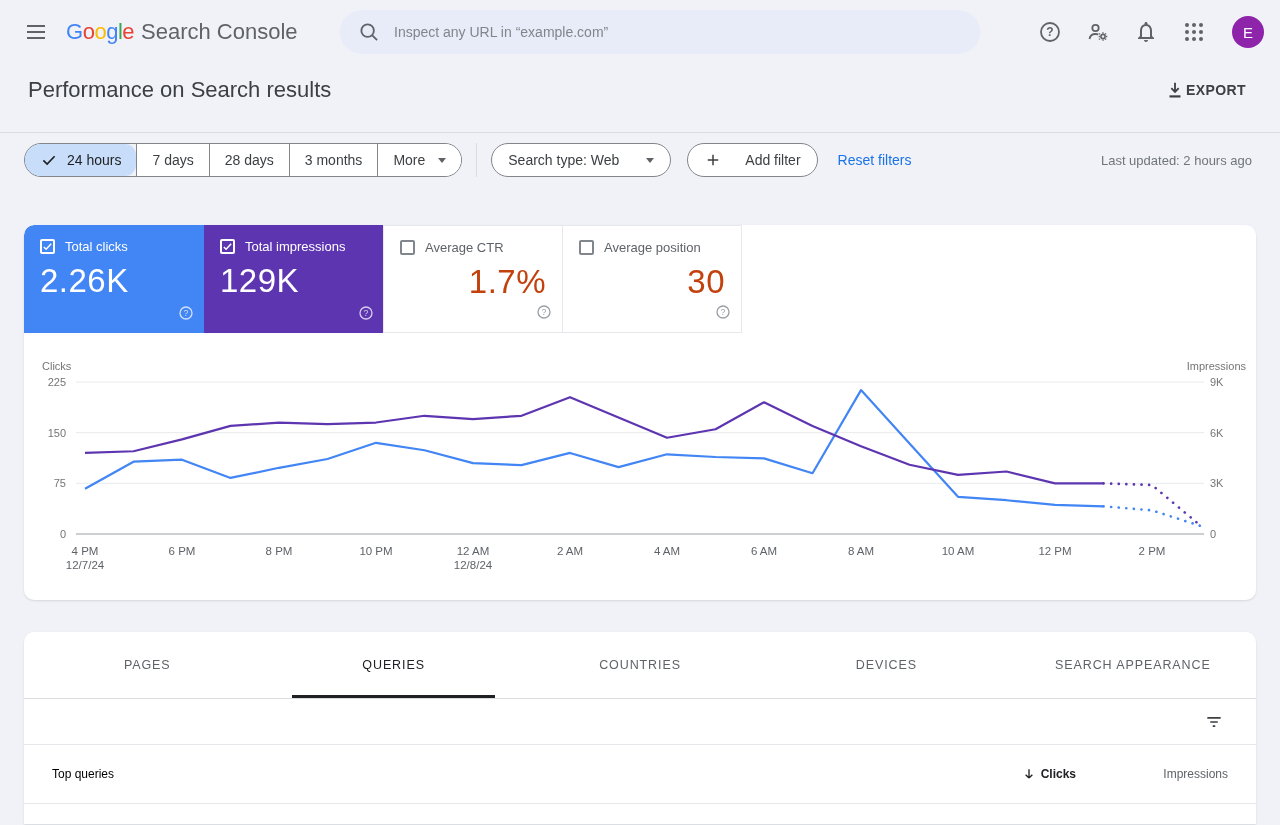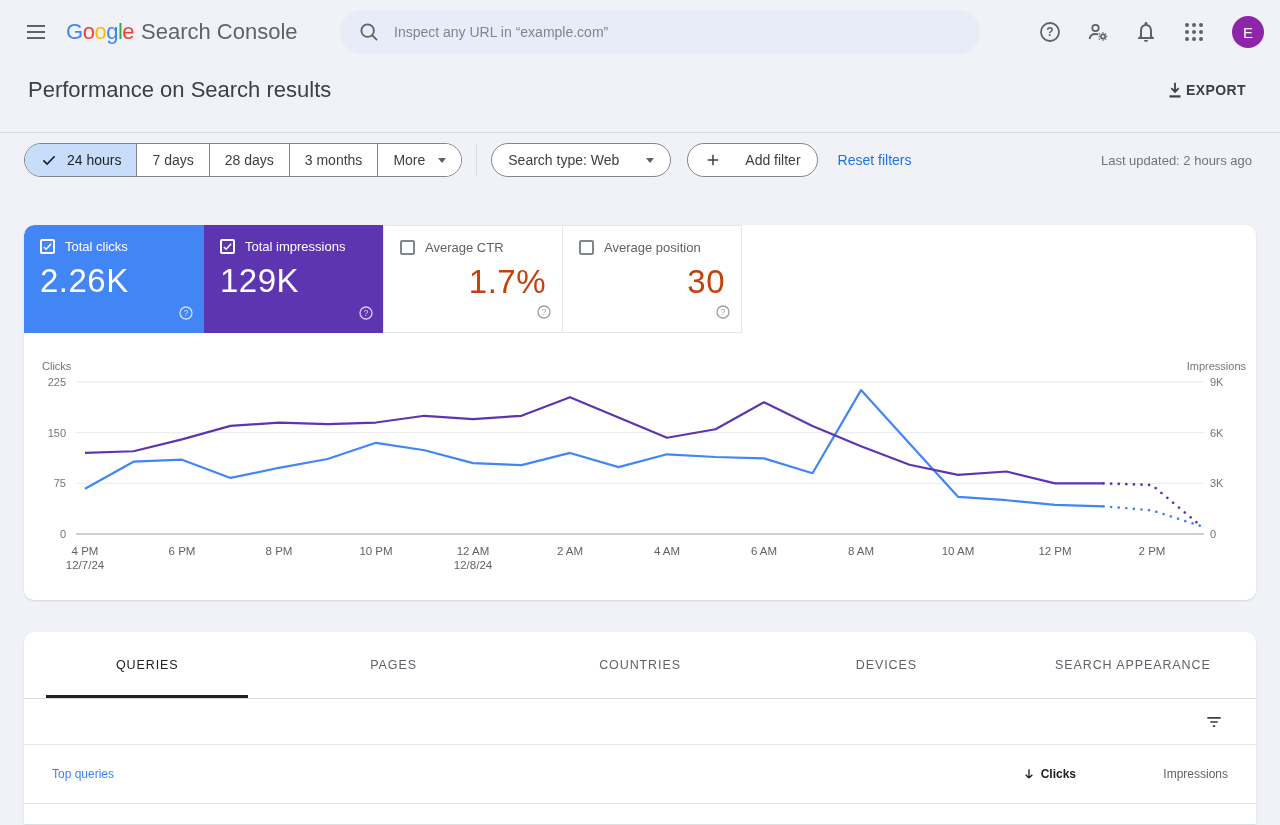--- a/index.html
+++ b/index.html
@@ -35,21 +35,21 @@
     font-size:14px; font-weight:700; letter-spacing:0.4px; color:#3c4043; cursor:pointer;
     font-family:"Liberation Sans", sans-serif; }
 
   
   .filterrow { height:54px; display:flex; align-items:center; padding:0 24px; gap:0; }
   .chipgroup { display:flex; height:34px; border:1px solid #82868b; border-radius:18px; overflow:hidden; }
   .chip { display:flex; align-items:center; gap:9px; padding:0 15px; font-size:14px; color:#3c4043;
     background:#fff; border:none; border-left:1px solid #82868b; cursor:pointer;
     font-family:"Liberation Sans", sans-serif; white-space:nowrap; }
   .chip:first-child { border-left:none; }
-  .chip.selected { background:#c7ddfa; color:#1f1f1f; }
+  .chip.selected { background:#c7ddfa; color:#1f1f1f;border-radius:11px; }
   .vdivider { width:1px; height:34px; background:#dadce0; margin:0 14px; }
   .pillbtn { display:flex; align-items:center; gap:23px; height:34px; padding:0 16px; font-size:14px;
     color:#3c4043; background:#fff; border:1px solid #82868b; border-radius:18px; cursor:pointer;
     font-family:"Liberation Sans", sans-serif; white-space:nowrap; }
   .pillbtn + .pillbtn { margin-left:16px; }
   .caret { width:0; height:0; border-left:4.5px solid transparent; border-right:4.5px solid transparent;
     border-top:5px solid #5f6368; margin-left:4px; }
   .resetlink { margin-left:20px; font-size:14px; font-weight:400; color:#1a73e8; text-decoration:none; }
   .lastupdated { margin-left:auto; font-size:13px; color:#70757a; padding-right:4px; }
 
@@ -75,21 +75,21 @@
   .tabs { display:flex; height:67px; border-bottom:1px solid #dadce0; }
   .tab { position:relative; flex:1; display:flex; align-items:center; justify-content:center;
     background:transparent; border:none; cursor:pointer; font-family:"Liberation Sans", sans-serif;
     font-size:12.5px; font-weight:500; letter-spacing:0.9px; color:#5f6368; }
   .tab.active { color:#202124; }
   .tab .indicator { position:absolute; bottom:0; left:22px; right:22px; height:3px; background:#202124; }
   .tablefilterrow { height:46px; display:flex; align-items:center; justify-content:flex-end;
     padding-right:26px; border-bottom:1px solid #e6e8eb; }
   .theadrow { height:59px; display:flex; align-items:center; padding:0 28px;
     border-bottom:1px solid #e6e8eb; font-size:12px; }
-  .th-rowlabel { color:#3b82f6; font-weight:500; }
+  .th-rowlabel { color:#000000; font-weight:500; }
   .th-clicks { margin-left:auto; display:flex; align-items:center; gap:4px; font-weight:700; color:#202124; cursor:pointer; }
   .th-impr { width:152px; text-align:right; color:#5f6368; cursor:pointer; }
 
   
   .tick  { font:11px "Liberation Sans", sans-serif; fill:#757575; }
   .xtick { font:11.5px "Liberation Sans", sans-serif; fill:#5f6368; }
 </style>
 </head>
 <body>
 
@@ -302,26 +302,26 @@
       <text x="1128" y="222" text-anchor="middle" class="xtick">2 PM</text>
       <polyline points="61,155.73777777777778 109.5,128.71555555555557 158,126.6888888888889 206.5,144.92888888888888 255,134.79555555555555 303.5,126.01333333333334 352,109.8 400.5,117.23111111111112 449,130.06666666666666 497.5,132.09333333333333 546,119.93333333333334 594.5,134.12 643,121.28444444444443 691.5,123.98666666666666 740,125.33777777777777 788.5,140.2 837,57.106666666666655 885.5,110.47555555555556 934,163.84444444444443 982.5,167.22222222222223 1031,171.95111111111112 1079.5,173.3022222222222" fill="none" stroke="#4285f4" stroke-width="2.2" stroke-linejoin="round"></polyline>
       <polyline points="1079.5,173.3022222222222 1128,177.35555555555555 1176.5,192.89333333333335" fill="none" stroke="#4285f4" stroke-width="2.6" stroke-dasharray="0.1 7.5" stroke-linecap="round"></polyline>
       <polyline points="61,119.93333333333334 109.5,118.24444444444445 158,106.42222222222222 206.5,92.91111111111111 255,89.53333333333335 303.5,91.22222222222223 352,89.53333333333335 400.5,82.77777777777777 449,86.15555555555557 497.5,82.77777777777777 546,64.19999999999999 594.5,84.46666666666665 643,104.73333333333333 691.5,96.28888888888889 740,69.26666666666665 788.5,92.91111111111111 837,113.17777777777779 885.5,131.75555555555556 934,141.88888888888889 982.5,138.51111111111112 1031,150.33333333333334 1079.5,150.33333333333334" fill="none" stroke="#5e35b1" stroke-width="2.2" stroke-linejoin="round"></polyline>
       <polyline points="1079.5,150.33333333333334 1128,152.0222222222222 1176.5,192.55555555555554" fill="none" stroke="#5e35b1" stroke-width="2.6" stroke-dasharray="0.1 7.5" stroke-linecap="round"></polyline>
     </svg>
 </section>
 
 <section class="card tablecard">
   <div class="tabs">
+    <button class="tab">
+      <span>PAGES</span>
+    </button>
     <button class="tab active">
       <span>QUERIES</span>
       <span class="indicator"></span>
-    </button>
-    <button class="tab">
-      <span>PAGES</span>
     </button>
     <button class="tab">
       <span>COUNTRIES</span>
     </button>
     <button class="tab">
       <span>DEVICES</span>
     </button>
     <button class="tab">
       <span>SEARCH APPEARANCE</span>
     </button>

